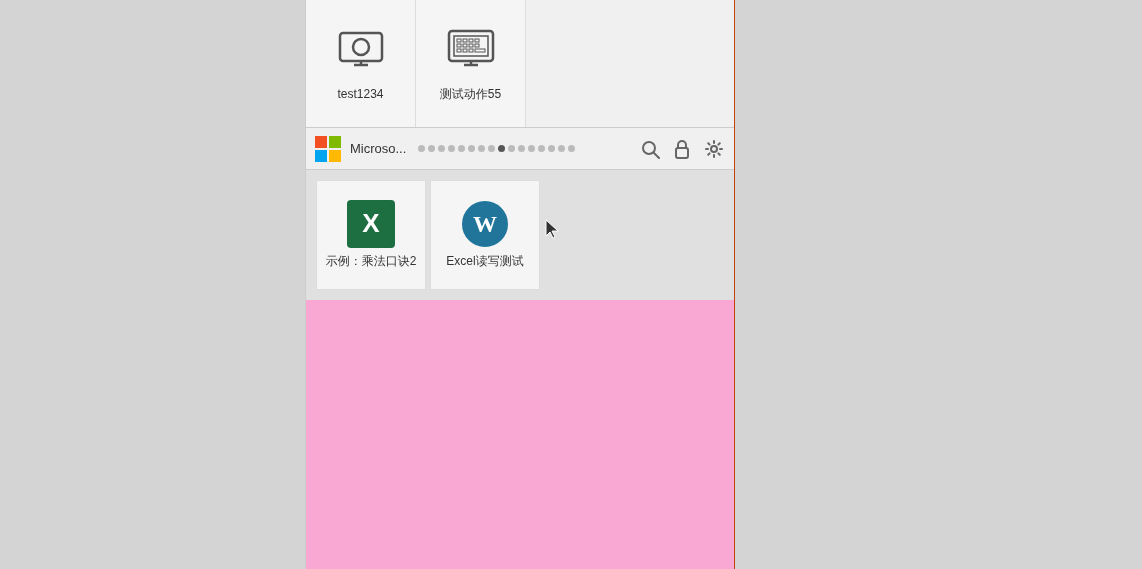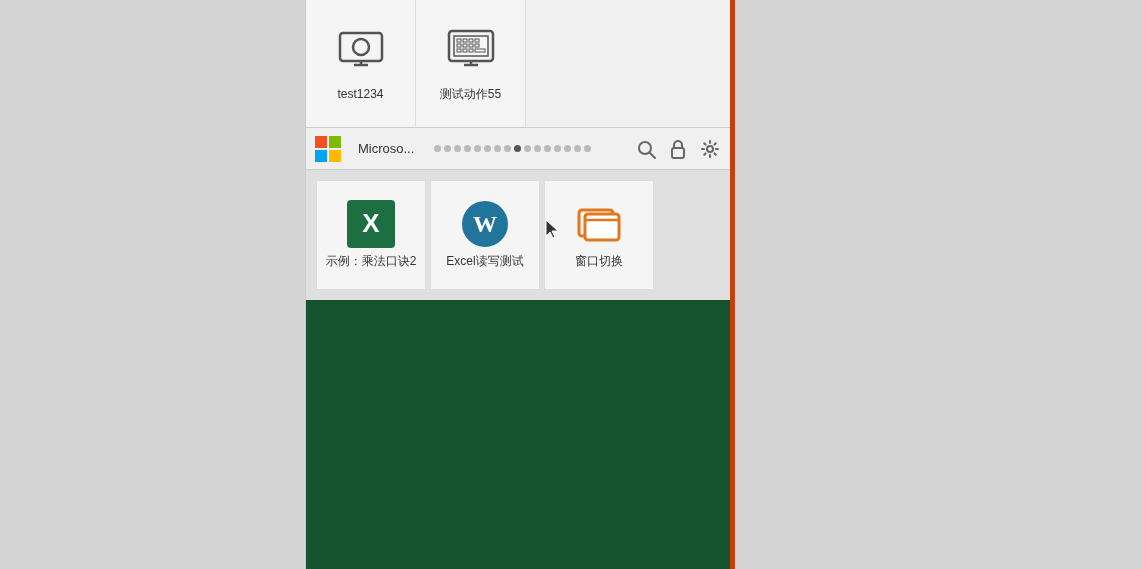--- a/index.html
+++ b/index.html
@@ -12,23 +12,23 @@
       position: relative;
     }
 
     
     .main-panel {
       position: absolute;
       left: 305px;
       top: 0;
       width: 430px;
       height: 569px;
-      background: #14532d;
+      background: #f9a8d4;
       border-left: 1px solid #ccc;
-      border-right: 5px solid #c2410c;
+      border-right: 1px solid #c2410c;
     }
 
     
     .tabs-row {
       display: flex;
       background: #f0f0f0;
       border-bottom: 1px solid #ccc;
       height: 128px;
       align-items: stretch;
     }
@@ -67,21 +67,21 @@
     }
 
     
     .toolbar-row {
       display: flex;
       align-items: center;
       background: #f0f0f0;
       border-bottom: 1px solid #ccc;
       height: 42px;
       padding: 0 8px;
-      gap: 12px;
+      gap: 4px;
     }
 
     .toolbar-logo {
       width: 28px;
       height: 28px;
       margin-right: 4px;
     }
 
     .toolbar-title {
       font-size: 13px;
@@ -303,30 +303,20 @@
         <svg viewBox="0 0 48 48" fill="none" xmlns="http://www.w3.org/2000/svg">
           <circle cx="24" cy="24" r="22" fill="#21759B"></circle>
           <circle cx="24" cy="24" r="22" fill="none" stroke="#21759B" stroke-width="2"></circle>
 
           <text x="24" y="32" font-size="24" font-weight="bold" fill="white" text-anchor="middle" font-family="serif">W</text>
         </svg>
       </div>
       <span class="grid-item-label">Excel读写测试</span>
     </div>
 
-    <div class="grid-item">
-      <div class="grid-item-icon">
-        <svg viewBox="0 0 48 48" fill="none" xmlns="http://www.w3.org/2000/svg">
-          <rect x="4" y="10" width="34" height="26" rx="3" stroke="#e07820" stroke-width="3" fill="none"></rect>
-          <rect x="10" y="14" width="34" height="26" rx="3" stroke="#e07820" stroke-width="3" fill="#fff"></rect>
-          <line x1="10" y1="20" x2="44" y2="20" stroke="#e07820" stroke-width="2.5"></line>
-        </svg>
-      </div>
-      <span class="grid-item-label">窗口切换</span>
-    </div>
 
   </div>
 
 </div>
 
 <div class="cursor">
   <svg viewBox="0 0 20 24" fill="none" xmlns="http://www.w3.org/2000/svg">
     <path d="M2 2L2 18L6 14L9 20L11 19L8 13L14 13L2 2Z" fill="#333" stroke="white" stroke-width="1"></path>
   </svg>
 </div>

